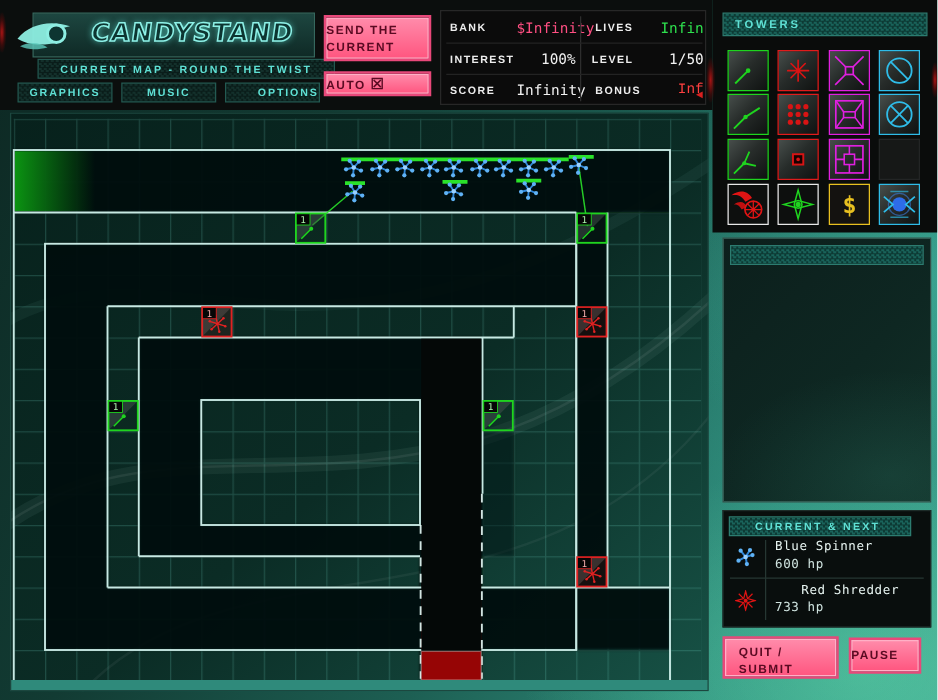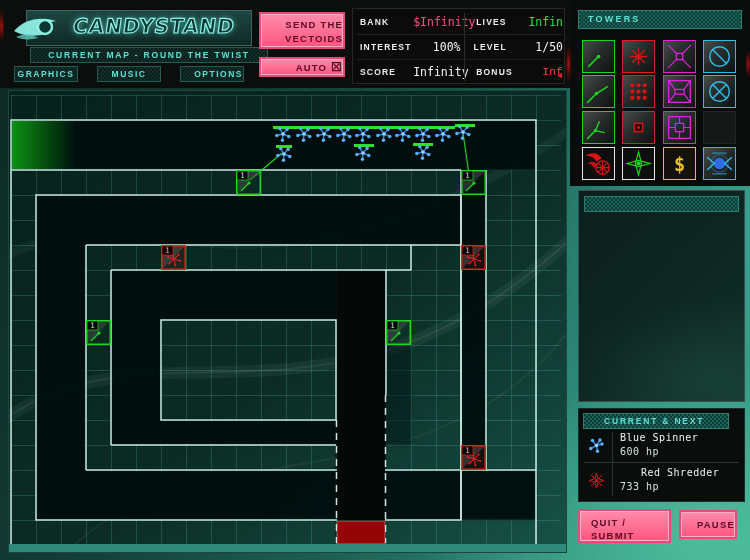--- a/index.html
+++ b/index.html
@@ -20,25 +20,25 @@
   .logo-panel{left:26px;top:10px;width:226px;height:36px;
     background:linear-gradient(180deg,#1d4640,#0f2a26);border:1px solid #35685e;}
   .logo-text{left:56px;top:14px;width:196px;text-align:center;
     font-family:"DejaVu Sans",sans-serif;font-weight:bold;font-size:20px;letter-spacing:1px;
     color:#0d3531;-webkit-text-stroke:1.2px #8df0e6;transform:skewX(-8deg);
     text-shadow:0 0 6px rgba(100,240,225,0.75);}
   .checker-teal{background:repeating-conic-gradient(#19635a 0% 25%,#0d3a34 0% 50%);background-size:4px 4px;border:1px solid #2c7c70;}
   .checker-dark{background:repeating-conic-gradient(#13302b 0% 25%,#0a1d1a 0% 50%);background-size:4px 4px;border:1px solid #235a52;}
   .maplabel{left:30px;top:47px;width:238px;height:16px;line-height:14px;text-align:center;
     color:#5fe0d4;font-size:8.5px;font-weight:bold;letter-spacing:1.8px;}
-  .navbtn{top:66px;width:64px;height:16px;line-height:14px;text-align:center;color:#5fe0d4;
+  .navbtn{top:66px;width:76px;height:16px;line-height:14px;text-align:center;color:#5fe0d4;
     font-size:8.5px;font-weight:bold;letter-spacing:1.5px;cursor:pointer;}
   
   .pink{background:linear-gradient(180deg,#ff8cab 0%,#ff557f 100%);border:2px solid #e8487a;
-    box-shadow:inset 0 0 0 1px #ffb0c6;color:#5a0a22;font-weight:bold;text-align:right;cursor:pointer;}
+    box-shadow:inset 0 0 0 1px #ffb0c6;color:#5a0a22;font-weight:bold;text-align:left;cursor:pointer;}
   .sendbtn{left:259px;top:12px;width:86px;height:37px;font-size:9.5px;letter-spacing:1.2px;line-height:14px;padding-top:4px;}
   .autobtn{left:259px;top:57px;width:86px;height:20px;font-size:9.5px;letter-spacing:1.2px;line-height:17px;}
   
   .stats{left:352px;top:8px;width:213px;height:76px;background:#0b0b0b;border:1px solid #272727;}
   .srow{position:absolute;left:0;width:213px;height:25px;display:flex;align-items:center;}
   .slabel{color:#ececec;font-size:8.5px;font-weight:bold;letter-spacing:1.2px;}
   .sval{font-family:"DejaVu Sans Mono",monospace;font-size:11.5px;text-align:right;}
   .l1{width:60px;padding-left:7px;} .v1{width:50px;} .l2{width:58px;padding-left:13px;} .v2{width:40px;padding-right:3px;}
   .c-pink{color:#ff4f82;} .c-green{color:#2ee04e;} .c-white{color:#f2f2f2;} .c-red{color:#ff4040;font-family:Liberation Mono, monospace;}
   .sdiv-v{position:absolute;left:111px;top:4px;width:1px;height:68px;background:#2d2d2d;}
@@ -93,21 +93,21 @@
   </svg>
   <div class="abs logo-text">CANDYSTAND</div>
 
   <div class="abs checker-dark maplabel">CURRENT MAP - ROUND THE TWIST</div>
   <div class="abs checker-dark navbtn" style="left:14px;">GRAPHICS</div>
   <div class="abs checker-dark navbtn" style="left:97px;">MUSIC</div>
   <div class="abs checker-dark navbtn" style="left:180px;text-align:right;">OPTIONS</div>
 
   <div class="abs pink sendbtn">
     <div>SEND THE</div>
-    <div>VECTOIDS</div>
+    <div>CURRENT</div>
   </div>
   <div class="abs pink autobtn">
     <span>AUTO</span>
     <span style="font-size:12px;">☒</span>
   </div>
 
   <div class="abs stats">
     <div class="srow" style="top:0;">
       <span class="slabel l1">BANK</span>
       <span class="sval c-pink v1">$Infinity</span>

